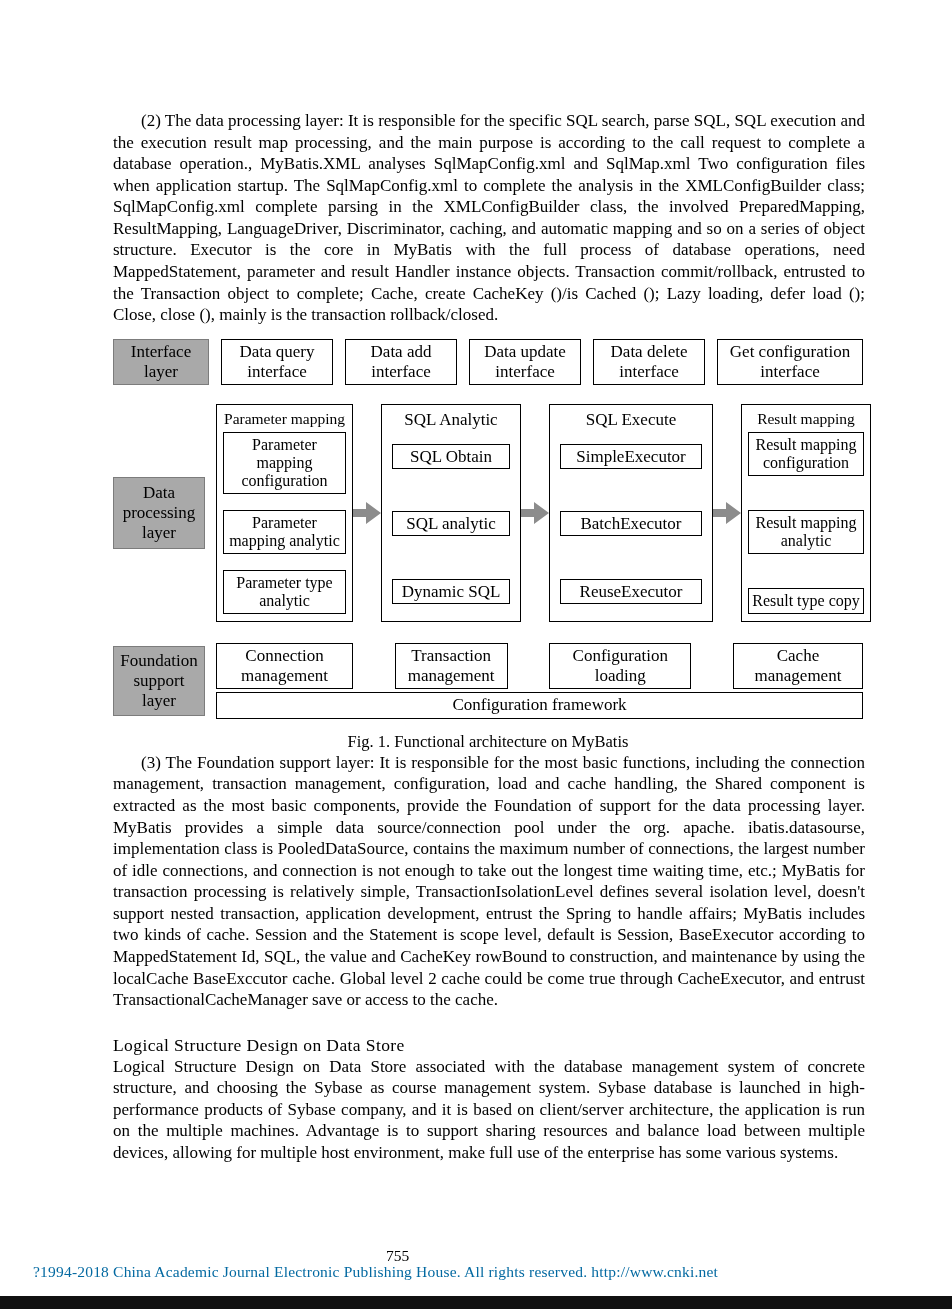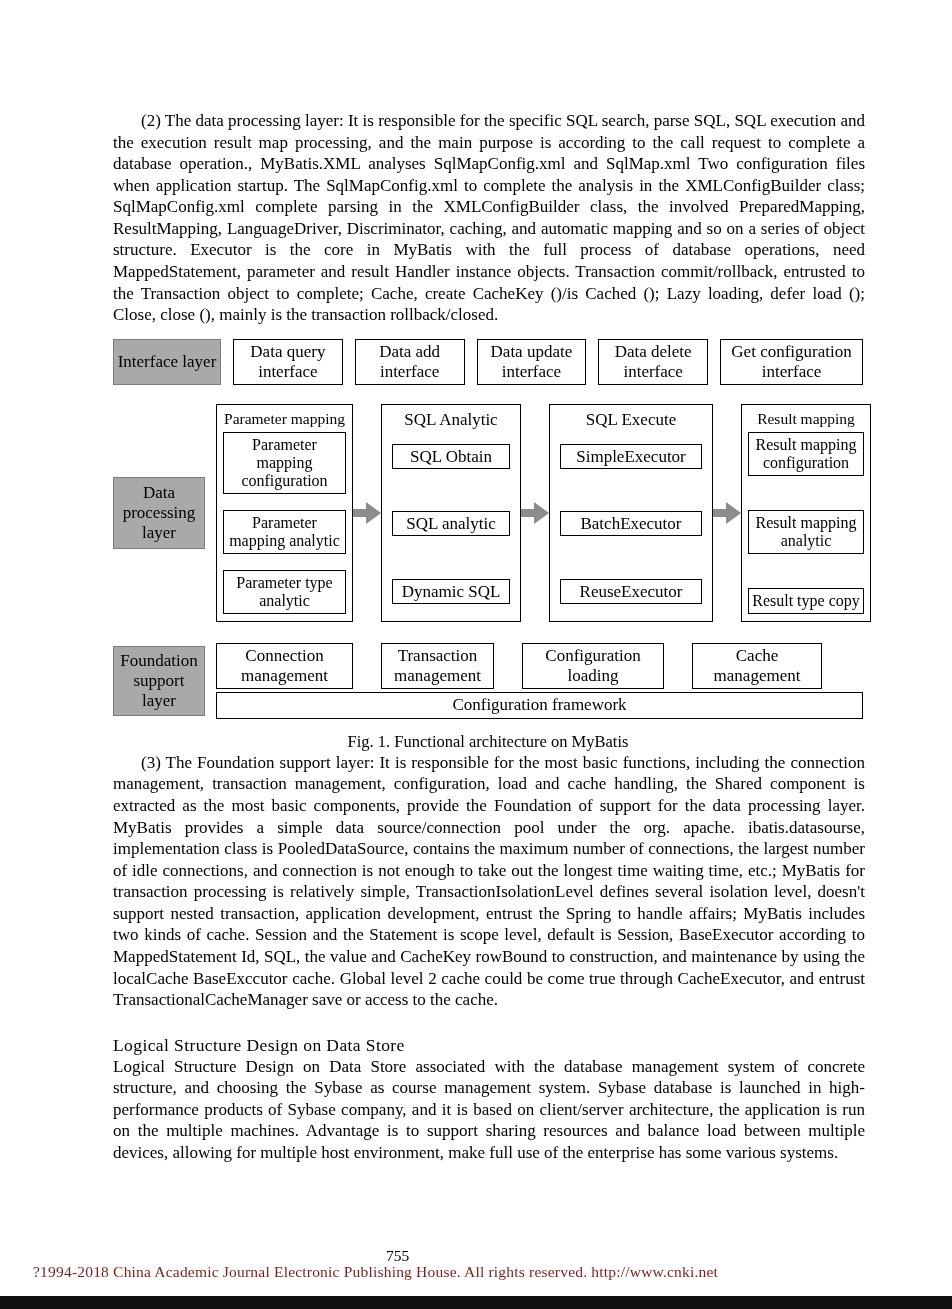--- a/index.html
+++ b/index.html
@@ -33,21 +33,21 @@
     display:flex; align-items:center; justify-content:center;
     text-align:center;
     font-size:17px; line-height:1.18;
     box-sizing:border-box;
     padding:2px 3px;
     flex:none;
   }
   .label-spacer { width:11px; flex:none; }
 
   .fig-row1 { display:flex; gap:12px; }
-  .fig-row1 .layer-label { width:108px; height:46px;text-align:right; }
+  .fig-row1 .layer-label { width:96px; height:46px; }
   .r1box {
     border:1.5px solid #000;
     box-sizing:border-box;
     height:46px;
     display:flex; align-items:center; justify-content:center;
     text-align:center; font-size:17px; line-height:1.15;
     flex:1 1 0;
     padding:1px 2px;
   }
   .r1box.wide { flex:1.32 1 0; }
@@ -77,21 +77,21 @@
     text-align:center;
     font-size:16px; line-height:1.12;
     padding:3px 1px;
   }
   .col.c2 .item, .col.c3 .item { font-size:17px; padding:2px 0; }
   .harrow { flex:1 1 0; display:flex; align-items:center; justify-content:center; }
 
   .fig-row3 { display:flex; }
   .fig-row3 .layer-label { width:92px; height:70px; align-self:center; }
   .found-right { flex:1; display:flex; flex-direction:column; }
-  .found-row { display:flex; justify-content:flex-start;gap:28px; }
+  .found-row { display:flex; justify-content:space-between;gap:28px; }
   .fbox {
     border:1.5px solid #000;
     box-sizing:border-box;
     height:46px;
     display:flex; align-items:center; justify-content:center;
     text-align:center; font-size:17px; line-height:1.15;
     flex:none;
     padding:1px 2px;
   }
   .fbox.f1 { width:137px; }
@@ -123,21 +123,21 @@
 
   .page-number {
     position:absolute;
     top:1247px; left:0; width:795px;
     text-align:center;
     font-size:15.5px;
   }
   .footer-watermark {
     position:absolute;
     top:1263px; left:33px; width:900px;
-    color:#7f1d1d;
+    color:#0369a1;
     font-size:15.5px;
     letter-spacing:0.2px;
   }
   .bottom-bar {
     position:absolute;
     left:0; bottom:0; width:100%; height:13px;
     background:#111;
   }
 </style>
 </head>

